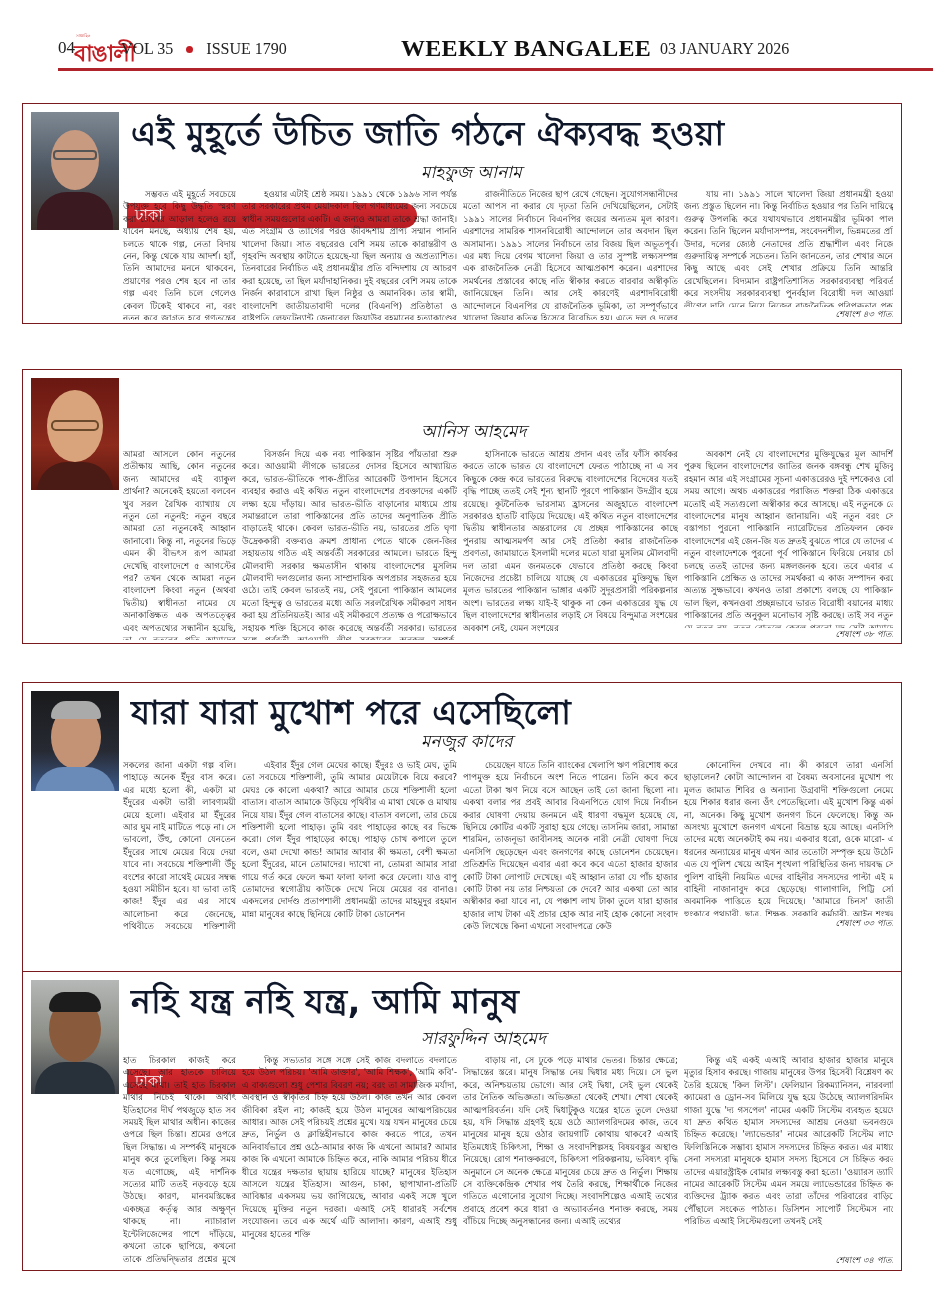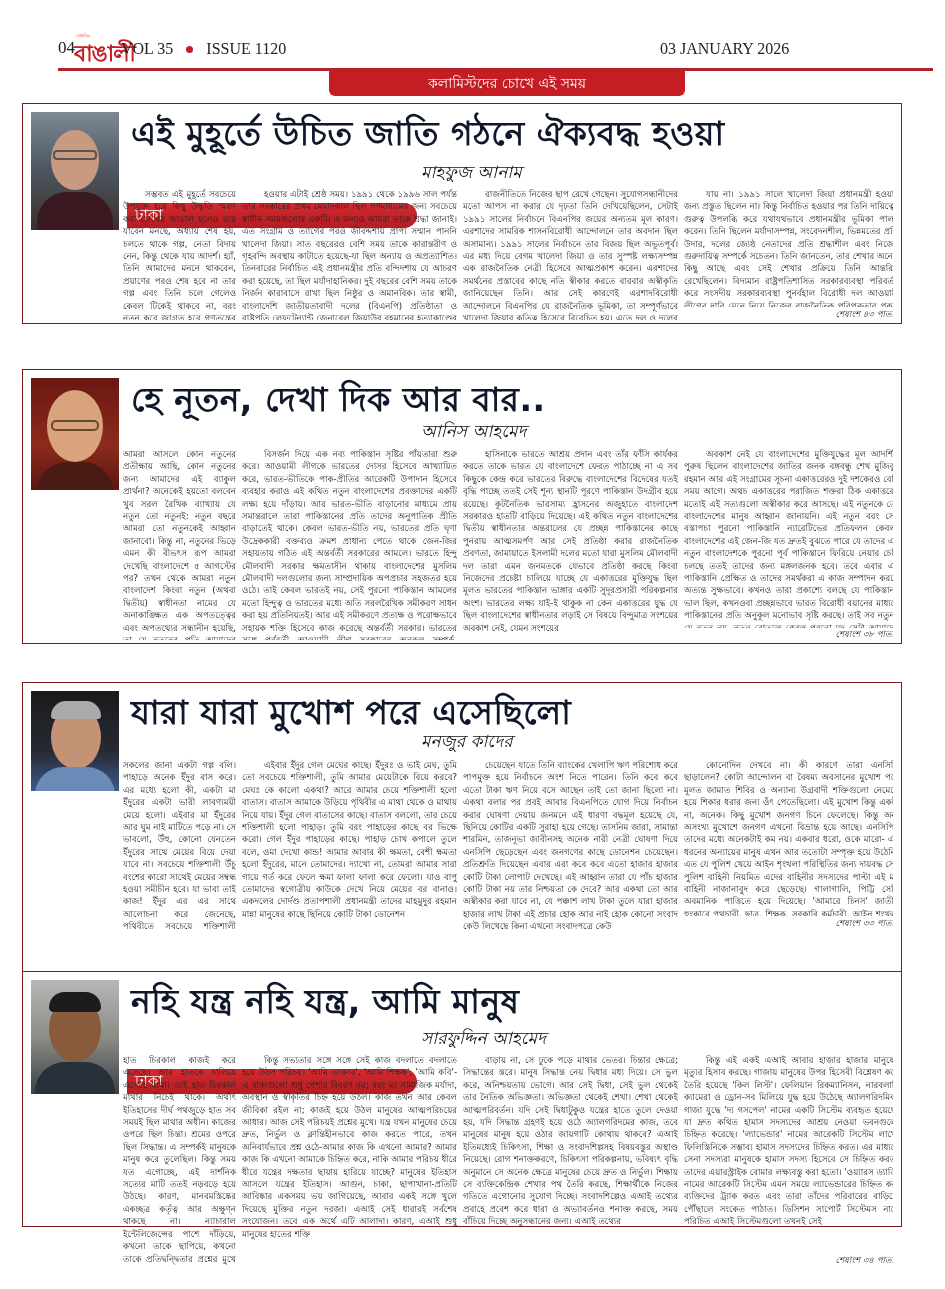--- a/index.html
+++ b/index.html
@@ -41,25 +41,25 @@
 
 <header class="masthead">
   <span class="page-no">04</span>
   <div class="logo">
     <span class="logo-small">সাপ্তাহিক</span>
     <span class="logo-text">বাঙালী</span>
   </div>
   <div class="issue-info">
     <span>VOL 35</span>
     <span class="dot"></span>
-    <span>ISSUE 1120</span>
+    <span>ISSUE 1790</span>
   </div>
+  <span class="pub-name">WEEKLY BANGALEE</span>
   <span class="pub-date">03 JANUARY 2026</span>
   <div class="mast-rule"></div>
-  <div class="section-banner">কলামিস্টদের চোখে এই সময়</div>
 </header>
 
 <article class="article" style="top:103px;height:221px;">
   <div class="art-photo ph1" style="height:118px;">
     <div class="face" style="left:20px;top:18px;width:48px;height:60px;background:#c89a80;"></div>
     <div style="position:absolute;left:22px;top:38px;width:44px;height:10px;border:2px solid #555;border-radius:4px;"></div>
     <div style="position:absolute;left:6px;top:80px;width:76px;height:40px;background:#3a1a20;border-radius:30px 30px 0 0;"></div>
   </div>
   <h1 class="art-title">এই মুহূর্তে উচিত জাতি গঠনে ঐক্যবদ্ধ হওয়া</h1>
   <div class="art-bar" style="top:55px;width:290px;">ঢাকা</div>
@@ -80,21 +80,20 @@
     </div>
   </div>
 </article>
 
 <article class="article" style="top:369px;height:275px;">
   <div class="art-photo ph2" style="height:112px;">
     <div class="face" style="left:16px;top:12px;width:56px;height:72px;background:#d9a47c;"></div>
     <div style="position:absolute;left:20px;top:42px;width:48px;height:11px;border:2px solid #6a4a2a;border-radius:5px;"></div>
     <div style="position:absolute;left:6px;top:84px;width:76px;height:30px;background:#4a1a14;border-radius:30px 30px 0 0;"></div>
   </div>
-  <h1 class="art-title">হে নূতন, দেখা দিক আর বার..</h1>
   <span class="art-author" style="left:398px;top:48px;">আনিস আহমেদ</span>
   <div class="art-body" style="left:8px;top:78px;width:862px;height:192px;display:grid;grid-template-columns:205px 215px 215px 215px;column-gap:6px;">
     <div class="col-text">
         <p style="padding-left:92px;text-indent:0;">আমরা আসলে কোন নতুনের প্রতীক্ষায় আছি, কোন নতুনের জন্য আমাদের এই ব্যাকুল প্রার্থনা? অনেকেই হয়তো বলবেন খুব সরল রৈখিক ব্যাখ্যায় যে নতুন তো নতুনই: নতুন বছরে আমরা তো নতুনকেই আহ্বান জানাবো। কিন্তু না, নতুনের ভিড়ে এমন কী বীভৎস রূপ আমরা দেখেছি বাংলাদেশে ৫ আগস্টের পর? তখন থেকে আমরা নতুন বাংলাদেশ কিংবা নতুন (অথবা দ্বিতীয়) স্বাধীনতা নামের যে অনাকাঙ্ক্ষিত এক অপতত্ত্বের এবং অপতথ্যের সন্ধানীন হয়েছি, তা যে নতুনের প্রতি আমাদের মনে এক ধরনের শঙ্কা সৃষ্টি করেছে সে কথা বলাই বাহুল্য। পুরনো পাপীরা জেন-জিকে দিয়ে যে নতুন বাংলাদেশের স্বপ্ন দেখাতে শুরু করে তার অন্তরালে লুকোনো থাকে সাত-চল্লিশের পাকিস্তানেরই এক ভয়াবহ রূপ যেখানে বাঙালির ভাষা, সঙ্গীত ও সংস্কৃতির আর্থ-রাজনৈতিক সার্বভৌমত্বকে</p>
       </div>
     <div class="col-text">
         <p>বিসর্জন দিয়ে এক নব্য পাকিস্তান সৃষ্টির পাঁয়তারা শুরু করে। আওয়ামী লীগকে ভারতের দোসর হিসেবে আখ্যায়িত করে, ভারত-ভীতিকে পাক-প্রীতির আরেকটি উপাদান হিসেবে ব্যবহার করাও এই কথিত নতুন বাংলাদেশের প্রবক্তাদের একটি লক্ষ্য হয়ে দাঁড়ায়। আর ভারত-ভীতি বাড়ানোর মাধ্যমে প্রায় সমান্তরালে তারা পাকিস্তানের প্রতি তাদের অনুপাতিক প্রীতি বাড়াতেই থাকে। কেবল ভারত-ভীতি নয়, ভারতের প্রতি ঘৃণা উদ্রেককারী বক্তব্যও ক্রমশ প্রাধান্য পেতে থাকে জেন-জির সহায়তায় গঠিত এই অন্তর্বর্তী সরকারের আমলে। ভারতে হিন্দু মৌলবাদী সরকার ক্ষমতাসীন থাকায় বাংলাদেশের মুসলিম মৌলবাদী দলগুলোর জন্য সাম্প্রদায়িক অপপ্রচার সহজতর হয়ে ওঠে। তাই কেবল ভারতই নয়, সেই পুরনো পাকিস্তান আমলের মতো হিন্দুত্ব ও ভারতের মধ্যে অতি সরলরৈখিক সমীকরণ সাধন করা হয় প্রতিনিয়তই। আর এই সমীকরণে প্রত্যক্ষ ও পরোক্ষভাবে সহায়ক শক্তি হিসেবে কাজ করেছে অন্তর্বর্তী সরকার। ভারতের সঙ্গে পূর্ববর্তী আওয়ামী লীগ সরকারের অনুকূল সম্পর্ক, পরবর্তীতে শেখ</p>
       </div>
     <div class="col-text">
         <p>হাসিনাকে ভারতে আশ্রয় প্রদান এবং তাঁর ফাঁসি কার্যকর করতে তাকে ভারত যে বাংলাদেশে ফেরত পাঠাচ্ছে না এ সব কিছুকে কেন্দ্র করে ভারতের বিরুদ্ধে বাংলাদেশের বিদেষের যতই বৃদ্ধি পাচ্ছে ততই সেই শূন্য স্থানটি পূরণে পাকিস্তান উদগ্রীব হয়ে রয়েছে। কূটনৈতিক ভারসাম্য হ্রাসনের অজুহাতে বাংলাদেশ সরকারও হাতটি বাড়িয়ে দিয়েছে। এই কথিত নতুন বাংলাদেশের দ্বিতীয় স্বাধীনতার অন্তরালের যে প্রচ্ছন্ন পাকিস্তানের কাছে পুনরায় আত্মসমর্পণ আর সেই প্রতিষ্ঠা করার রাজনৈতিক প্রবণতা, জামায়াতে ইসলামী দলের মতো যারা মুসলিম মৌলবাদী দল তারা এমন জনমতকে যেভাবে প্রতিষ্ঠা করছে কিংবা নিজেদের প্রচেষ্টা চালিয়ে যাচ্ছে যে একাত্তরের মুক্তিযুদ্ধ ছিল মূলত ভারতের পাকিস্তান ভাঙ্গার একটি সুদূরপ্রসারী পরিকল্পনার অংশ। ভারতের লক্ষ্য যাই-ই থাকুক না কেন একাত্তরের যুদ্ধ যে ছিল বাংলাদেশের স্বাধীনতার লড়াই সে বিষয়ে বিন্দুমাত্র সংশয়ের অবকাশ নেই, যেমন সংশয়ের</p>
@@ -124,21 +123,21 @@
     <div class="col-text">
         <p>চেয়েছেন যাতে তিনি ব্যাংকের খেলাপি ঋণ পরিশোধ করে পাপমুক্ত হয়ে নির্বাচনে অংশ নিতে পারেন। তিনি কবে কবে এতো টাকা ঋণ নিয়ে বসে আছেন তাই তো জানা ছিলো না। একথা বলার পর প্রবই আবার বিএনপিতে যোগ দিয়ে নির্বাচন করার ঘোষণা দেয়ায় জনমনে এই ধারণা বদ্ধমূল হয়েছে যে, ছিনিয়ে কোটির একটি সুরাহা হয়ে গেছে। তাসনিম জারা, সামান্তা শারমিন, তাজনূভা জাবীনসহ অনেক নারী নেত্রী ঘোষণা দিয়ে এনসিপি ছেড়েছেন এবং জনগণের কাছে ডোনেশন চেয়েছেন। প্রতিশ্রুতি দিয়েছেন এবার এরা কবে কবে এতো হাজার হাজার কোটি টাকা লোপাট দেখেছে। এই আহ্বান তারা যে পাঁচ হাজার কোটি টাকা নয় তার নিশ্চয়তা কে দেবে? আর একথা তো আর অস্বীকার করা যাবে না, যে পঞ্চাশ লাখ টাকা তুলে যারা হাজার হাজার লাখ টাকা এই প্রচার হোক আর নাই হোক কোনো সংবাদ কেউ লিখেছে কিনা এখনো সংবাদপত্রে কেউ</p>
       </div>
     <div class="col-text" style="position:relative;">
       <p style="height:157px;overflow:hidden;">কোনোদিন দেখবে না। কী কারণে তারা এনসিপি ছাড়ালেন? কোটা আন্দোলন বা বৈষম্য অবসানের মুখোশ পরে মূলত জামাত শিবির ও অন্যান্য উগ্রবাদী শক্তিগুলো নেমেছে হয়ে শিকার ধরার জন্য ওঁৎ পেতেছিলো। এই মুখোশ কিন্তু একটা না, অনেক। কিছু মুখোশ জনগণ চিনে ফেলেছে। কিন্তু অন্য অসংখ্য মুখোশে জনগণ এখনো বিভ্রান্ত হয়ে আছে। এনসিপির তাদের মধ্যে অনেকটাই কম নয়। একবার ধরো, ওকে মারো- এই ধরনের অন্যায়ের মানুষ এখন আর ততোটা সম্পৃক্ত হয়ে উঠেনি। এত যে পুলিশ খেয়ে আইন শৃংখলা পরিস্থিতির জন্য দায়বদ্ধ সেই পুলিশ বাহিনী নিয়মিত এদের বাহিনীর সদস্যদের পাল্টা এই মব বাহিনী নাজানাবুদ করে ছেড়েছে। গালাগালি, পিট্টি সেট্টি অবমানিক পাত্তিতে হয়ে দিয়েছে। 'আমারে চিনস' জাতীয় হুংকারে পথচারী, ছাত্র, শিক্ষক, সরকারি কর্মচারী, আইন শৃংখলা বাহিনীর সদস্য কাউকেই জমা খরচ দিয়ে কথা বলেনি এই মব বাহিনী। কিন্তু আস্ফালন করতে করতে</p>
       <span style="position:absolute;right:0;bottom:0;font-style:italic;background:#fff;padding-left:6px;">শেষাংশ ৩৩ পাতায়</span>
     </div>
   </div>
 </article>
 
-<article class="article" style="top:971px;height:256px;">
+<article class="article" style="top:971px;height:300px;">
   <div class="art-photo ph4" style="height:114px;">
     <div class="face" style="left:18px;top:16px;width:52px;height:66px;background:#8a5a3c;"></div>
     <div style="position:absolute;left:18px;top:12px;width:52px;height:20px;background:#1c1c1c;border-radius:20px 20px 6px 6px;"></div>
     <div style="position:absolute;left:4px;top:82px;width:80px;height:34px;background:#28303a;border-radius:30px 30px 0 0;"></div>
   </div>
   <h1 class="art-title">নহি যন্ত্র নহি যন্ত্র, আমি মানুষ</h1>
   <div class="art-bar" style="top:53px;width:290px;">ঢাকা</div>
   <span class="art-author" style="left:398px;top:53px;">সারফুদ্দিন আহমেদ</span>
   <div class="art-body" style="left:8px;top:82px;width:862px;height:212px;display:grid;grid-template-columns:205px 215px 215px 215px;column-gap:6px;">
     <div class="col-text">

